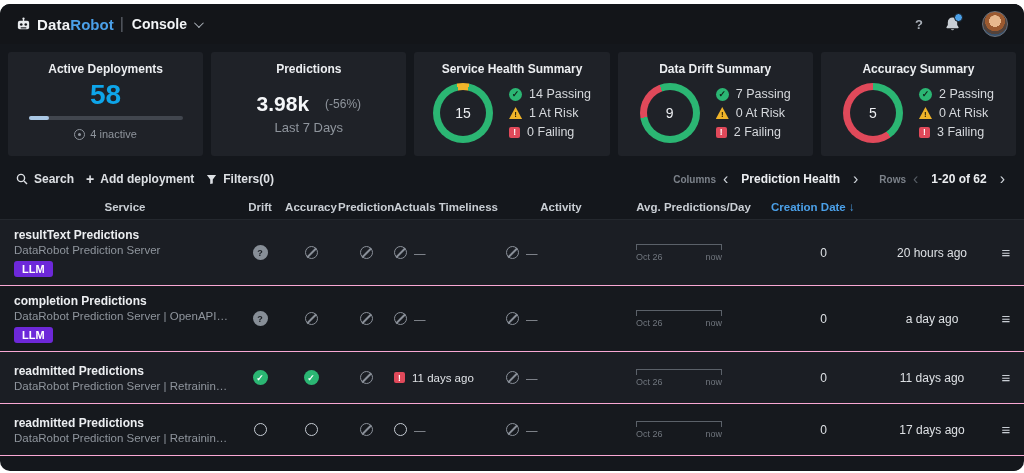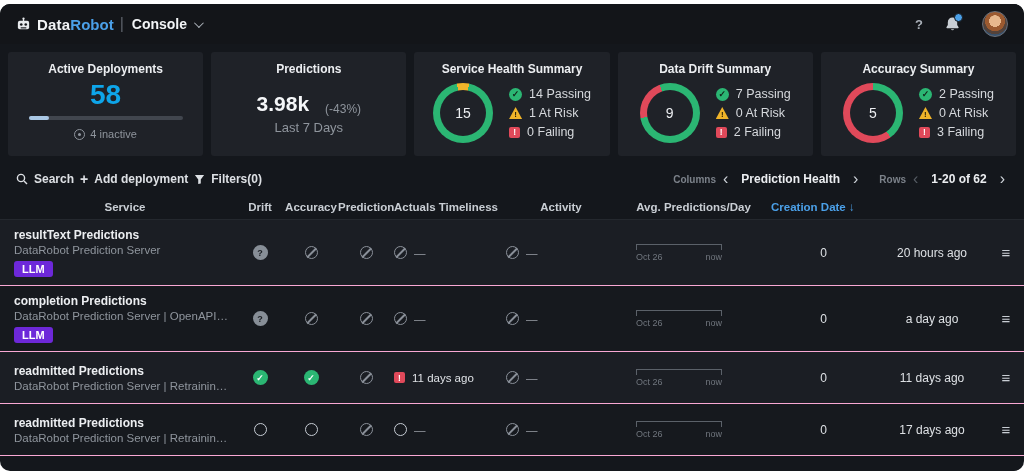--- a/index.html
+++ b/index.html
@@ -30,38 +30,38 @@
   .cards { display:flex; gap:8px; padding:8px; }
   .card { flex:1; height:104px; background:#1f2228; border-radius:3px; padding:10px 8px; display:flex; flex-direction:column; align-items:center; }
   .card-title { font-size:12px; font-weight:bold; color:#eceef1; margin-bottom:4px; text-align:center; }
   .big-number { font-size:28px; font-weight:bold; color:#0ea5e9; line-height:1.05; }
   .progress { width:86%; height:4px; background:#41464e; border-radius:2px; margin:7px 0 8px; }
   .progress-fill { height:100%; width:13%; background:#a9c7e4; border-radius:2px; }
   .inactive-note { display:flex; align-items:center; gap:5px; color:#8f959d; font-size:11px; }
   .ic-inactive { width:11px; height:11px; border:1px solid #8f959d; border-radius:50%; position:relative; }
   .ic-inactive::after { content:""; position:absolute; inset:3px; border-radius:50%; background:#8f959d; }
   .pred-card-body { display:flex; flex-direction:column; align-items:center; justify-content:center; flex:1; }
-  .pred-value-row { display:flex; align-items:flex-end; gap:16px; }
+  .pred-value-row { display:flex; align-items:center; gap:16px; }
   .pred-value { font-size:21px; font-weight:bold; color:#f5f7f9; }
   .pred-delta { font-size:12px; color:#8f959d; }
   .pred-period { font-size:13px; color:#8f959d; margin-top:4px; }
 
   .donut-row { display:flex; align-items:center; gap:16px; flex:1; width:100%; justify-content:center; }
   .donut { width:60px; height:60px; border-radius:50%; position:relative; flex:none; }
   .donut-hole { position:absolute; inset:7px; border-radius:50%; background:#1f2228; display:flex; align-items:center; justify-content:center; font-size:14px; color:#eceef1; }
   .legend { display:flex; flex-direction:column; gap:5px; }
   .legend-item { display:flex; align-items:center; gap:7px; font-size:12.5px; color:#d6d9dd; }
 
   .ic-pass { width:13px; height:13px; border-radius:50%; background:#2bb673; color:#10251a; font-size:9px; font-weight:bold; display:inline-flex; align-items:center; justify-content:center; flex:none; }
   .ic-warn { width:13px; height:12px; background:#f0b429; clip-path:polygon(50% 0,100% 100%,0 100%); color:#2a2106; font-size:8px; font-weight:bold; display:inline-flex; align-items:flex-end; justify-content:center; flex:none; }
   .ic-fail { width:11px; height:11px; border-radius:2px; background:#e0495a; color:#fff; font-size:8.5px; font-weight:bold; display:inline-flex; align-items:center; justify-content:center; flex:none; }
 
   
   .toolbar { height:30px; display:flex; align-items:center; padding:0 16px; }
-  .tool-left { display:flex; align-items:center; gap:6px; }
+  .tool-left { display:flex; align-items:center; gap:12px; }
   .tool-btn { display:flex; align-items:center; gap:6px; font-size:12px; font-weight:bold; color:#dde0e4; cursor:pointer; }
   .plus { font-size:14px; font-weight:bold; color:#dde0e4; }
   .tool-right { margin-left:auto; display:flex; align-items:center; gap:4px; }
   .tool-label { font-size:10px; font-weight:bold; color:#7c828a; }
   .pager-chev { font-size:16px; color:#cdd2d8; cursor:pointer; line-height:1; padding:0 3px; }
   .pager-chev.dim { color:#565c64; }
   .pager-value { font-size:12px; font-weight:bold; color:#eceef1; padding:0 6px; }
 
   
   .grid-cols { display:grid; grid-template-columns:222px 48px 54px 56px 112px 110px 155px 105px 112px 36px; align-items:center; padding-left:14px; }
@@ -138,21 +138,21 @@
         <span class="ic-inactive"></span>
         <span>4 inactive</span>
       </div>
     </div>
 
     <div class="card">
       <div class="card-title">Predictions</div>
       <div class="pred-card-body">
         <div class="pred-value-row">
           <span class="pred-value">3.98k</span>
-          <span class="pred-delta">(-43%)</span>
+          <span class="pred-delta">(-56%)</span>
         </div>
         <div class="pred-period">Last 7 Days</div>
       </div>
     </div>
 
     <div class="card">
       <div class="card-title">Service Health Summary</div>
       <div class="donut-row">
         <div class="donut" style="background: conic-gradient(from -12deg, rgb(240, 180, 41) 0deg, rgb(240, 180, 41) 24deg, rgb(43, 182, 115) 24deg, rgb(43, 182, 115) 360deg);">
           <div class="donut-hole">15</div>

